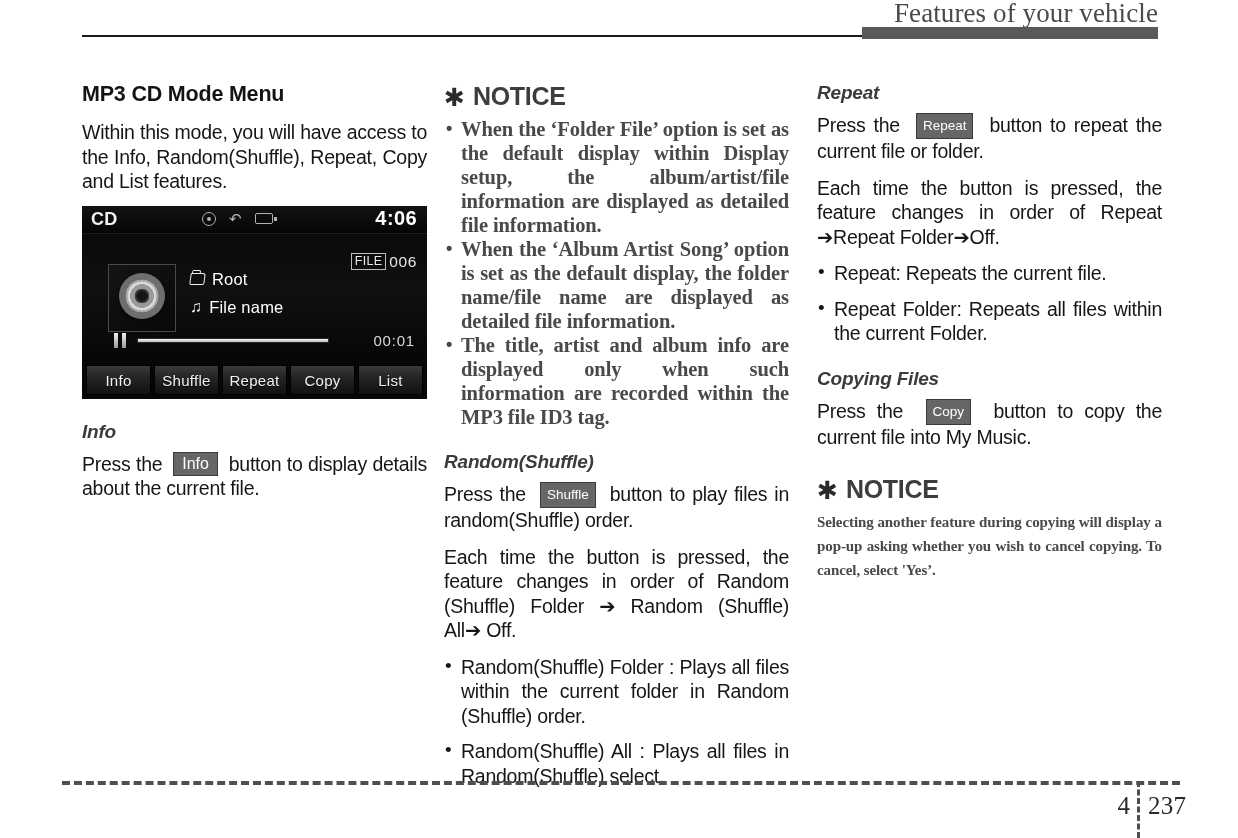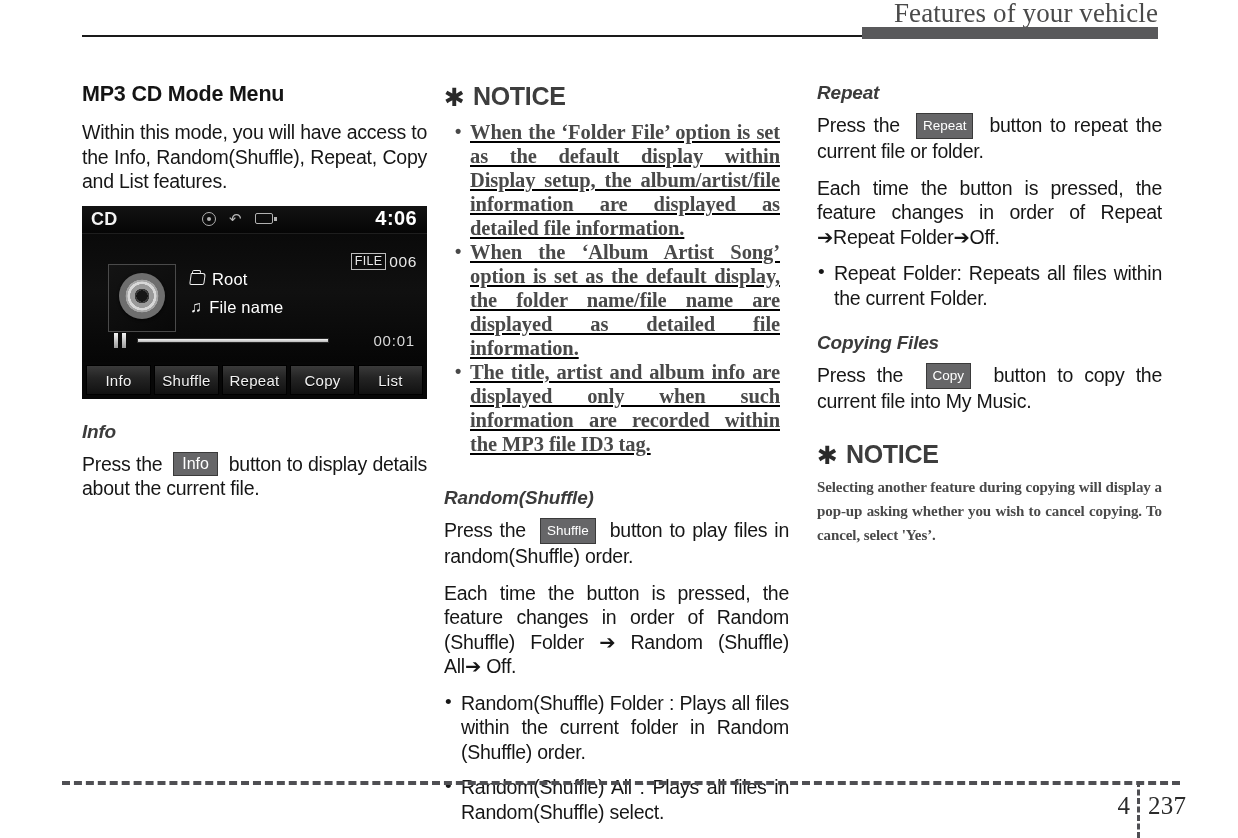--- a/index.html
+++ b/index.html
@@ -120,21 +120,21 @@
     position: relative;
     top: 1px;
   }
   .notice-word {
     font-size: 25px;
     font-weight: bold;
     color: #3d3d3d;
     letter-spacing: -.3px;
   }
   ul.notice-bullets {
-    margin: 9px; padding: 0; list-style: none; text-decoration: underline;
+    margin: 0; padding: 0; list-style: none;
   }
   ul.notice-bullets li {
     position: relative;
     padding-left: 17px;
     font-family: "Liberation Serif", serif;
     font-weight: bold;
     font-size: 20.5px;
     line-height: 24px;
     color: #494949;
     text-align: justify;
@@ -473,20 +473,21 @@
       <li>Random(Shuffle) All : Plays all files in Random(Shuffle) select.</li>
     </ul>
   </div>
 
   <div class="col col-3">
 
     <h3 class="sub-title">Repeat</h3>
     <p class="body"><span>Press the</span>&nbsp;&nbsp;<span class="keycap sm">Repeat</span>&nbsp;&nbsp;<span>button to repeat the current file or folder.</span></p>
     <p class="body">Each time the button is pressed, the feature changes in order of Repeat ➔Repeat Folder➔Off.</p>
     <ul class="bullets">
+      <li>Repeat: Repeats the current file.</li>
       <li>Repeat Folder: Repeats all files within the current Folder.</li>
     </ul>
 
     <div class="spacer-md"></div>
 
     <h3 class="sub-title">Copying Files</h3>
     <p class="body"><span>Press the</span>&nbsp;&nbsp;<span class="keycap sm">Copy</span>&nbsp;&nbsp;<span>button to copy the current file into My Music.</span></p>
 
     <div class="spacer-sm"></div>
 

